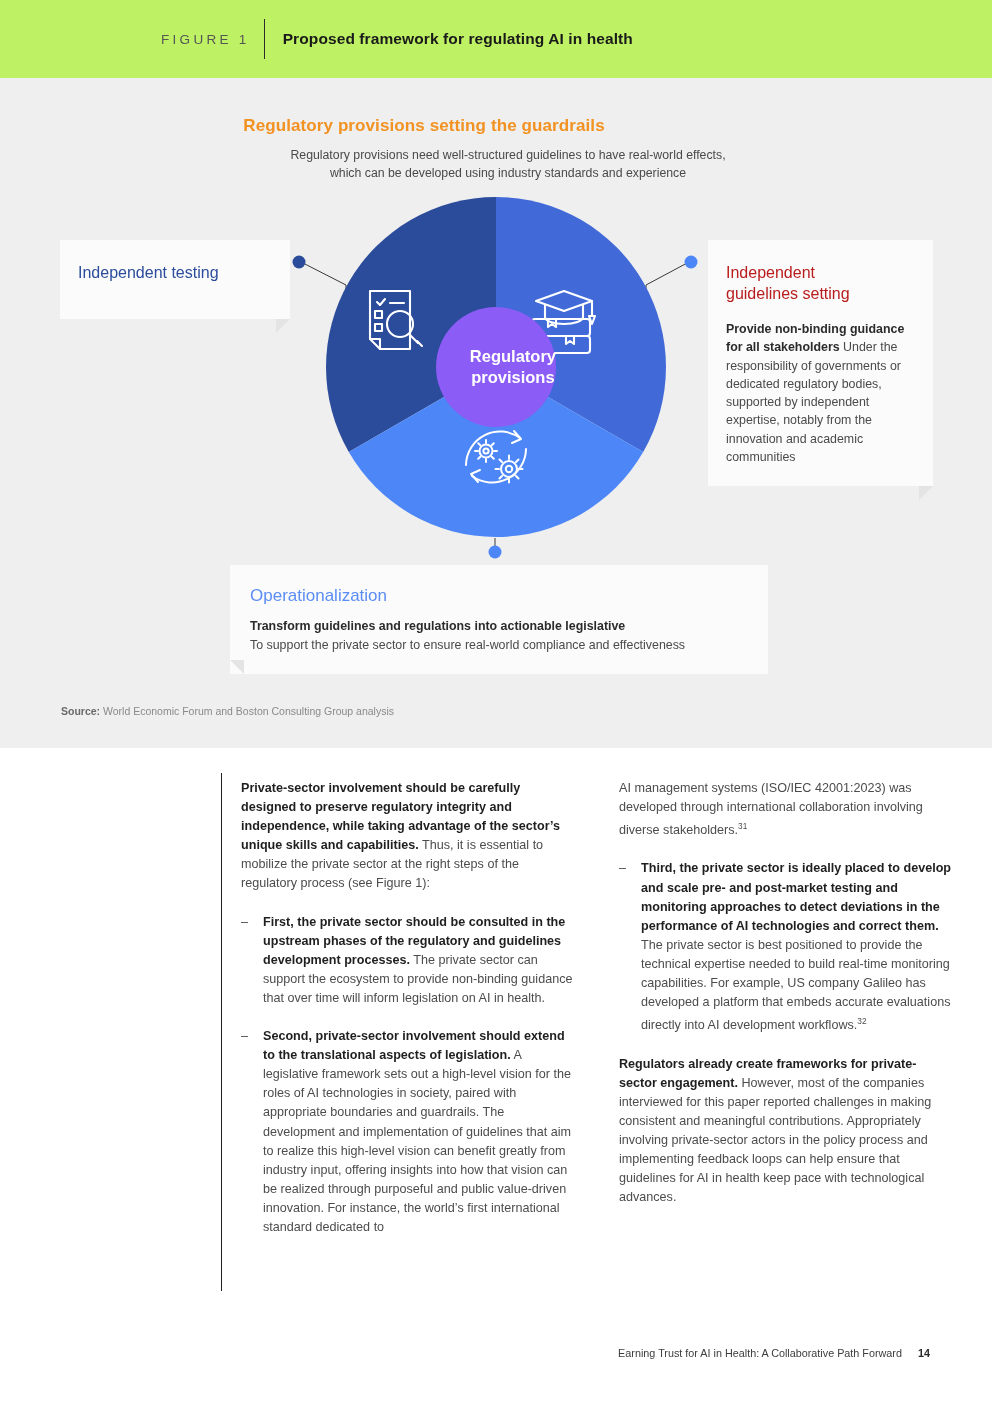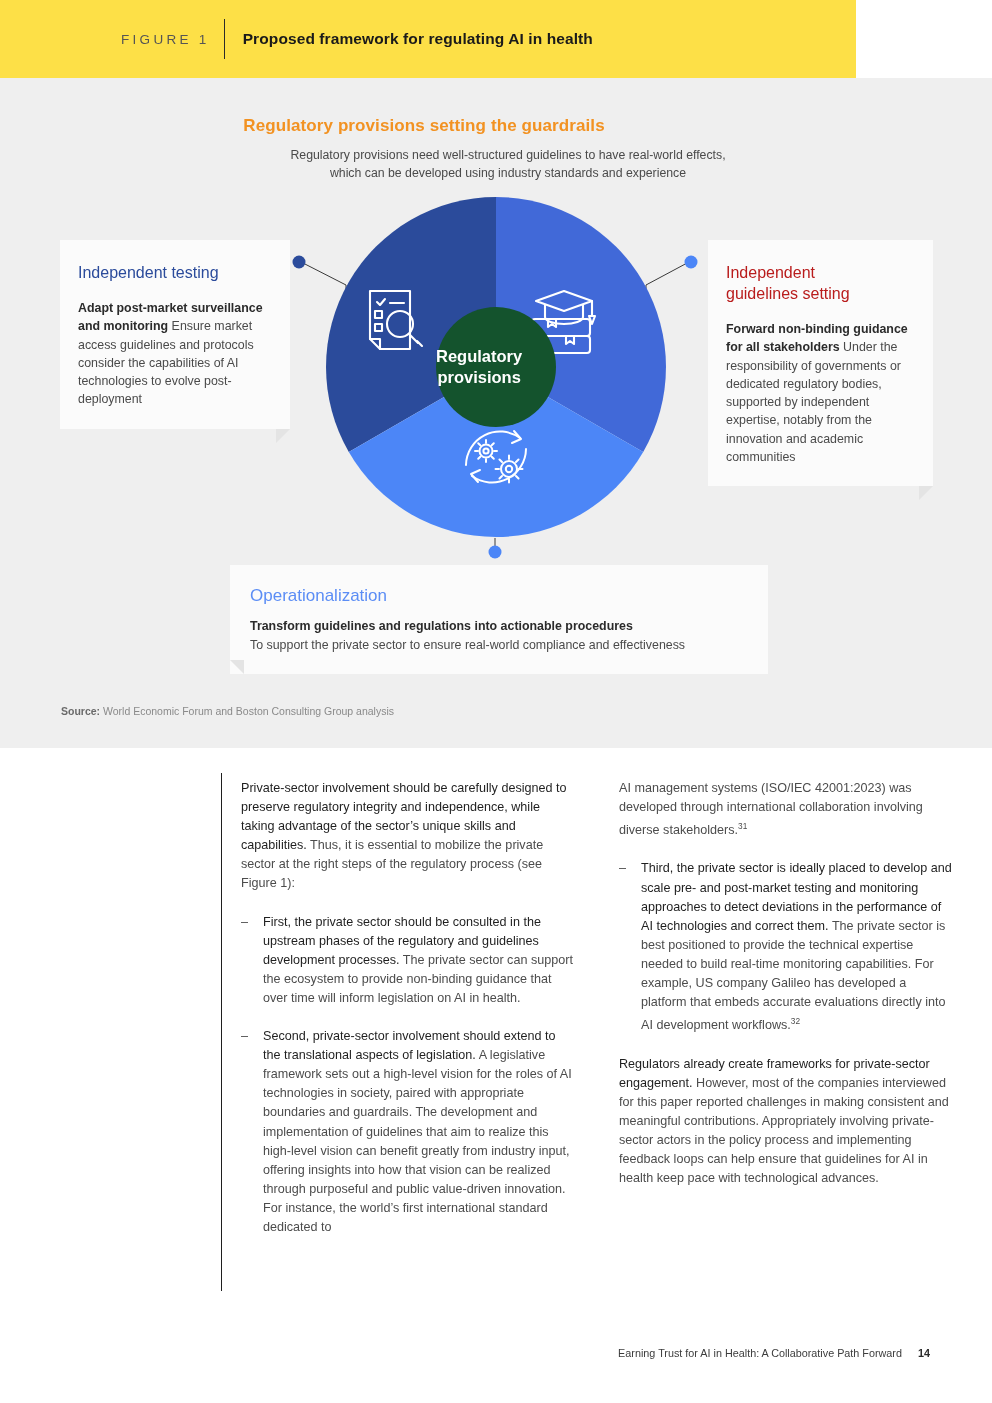--- a/index.html
+++ b/index.html
@@ -7,23 +7,23 @@
   body {
     font-family:"Liberation Sans", sans-serif;
     background:#ffffff;
     color:#3c3c3c;
     position:relative;
     overflow:hidden;
   }
 
   
   .fig-header{
-    position:absolute; left:0; top:0; width:856px; height:78px;
-    background:#fde047;
-    display:flex; align-items:center;
+    position:absolute; left:0; top:0; width:992px; height:78px;
+    background:#bef264;
+    display:flex; align-items:center;padding-left:40px;
   }
   .fig-label{
     margin-left:121px;
     font-size:13.5px; letter-spacing:3.3px; color:#555555;
     font-weight:400; white-space:nowrap;
   }
   .fig-divider{
     width:1px; height:40px; background:#2b2b2b;
     margin:0 18px 0 14px;
   }
@@ -47,22 +47,22 @@
   }
 
   
   .donut-wrap{
     position:absolute; left:326px; top:197px; width:340px; height:340px;
   }
   .donut-wrap svg{ display:block; }
 
   .core{
     position:absolute; left:436px; top:307px; width:120px; height:120px;
-    border-radius:50%; background:#14532d;
-    display:flex; align-items:center; justify-content:flex-start;
+    border-radius:50%; background:#8b5cf6;
+    display:flex; align-items:center; justify-content:flex-end;
     text-align:center;
   }
   .core-label{
     color:#ffffff; font-size:16.5px; font-weight:bold; line-height:21px;
   }
 
   
   .connectors{ position:absolute; left:0; top:78px; width:992px; height:670px; }
 
   
@@ -112,21 +112,21 @@
     background:#1f1f1f;
   }
   .col{
     position:absolute; top:779px; width:334px;
     font-size:12.6px; line-height:19.1px; color:#4c4c4c;
   }
   .col-left { left:241px; }
   .col-right{ left:619px; }
   .col p{ margin-bottom:19px; }
   .col p:last-child{ margin-bottom:16px; }
-  .col b{ color:#1f1f1f; font-weight:normal; }
+  .col b{ color:#1f1f1f; font-weight:bold; }
   .bullet{ display:flex; margin-bottom:19px; }
   .bullet .dash{ width:22px; flex:0 0 22px; color:#4c4c4c; }
   .bullet .btext{ flex:1; }
   sup{ font-size:8.3px; vertical-align:super; }
 
   .footer{
     position:absolute; right:62px; top:1347px;
     font-size:10.8px; color:#5a5a5a; white-space:nowrap;padding-left:44px;
   }
   .footer .ft-title{ color:#3c3c3c; }
@@ -220,39 +220,36 @@
 
 <div class="core">
   <div class="core-label">
     <div>Regulatory</div>
     <div>provisions</div>
   </div>
 </div>
 
 <div class="card card-left">
   <div class="card-title dark">Independent testing</div>
-  <div class="card-body">
-    <b>Adapt post-market surveillance and monitoring</b><span> Ensure market access guidelines and protocols consider the capabilities of AI technologies to evolve post-deployment</span>
-  </div>
 </div>
 
 <div class="card card-right">
   <div class="card-title mid">
     <div>Independent</div>
     <div>guidelines setting</div>
   </div>
   <div class="card-body">
-    <b>Forward non-binding guidance for all stakeholders</b><span> Under the responsibility of governments or dedicated regulatory bodies, supported by independent expertise, notably from the innovation and academic communities</span>
+    <b>Provide non-binding guidance for all stakeholders</b><span> Under the responsibility of governments or dedicated regulatory bodies, supported by independent expertise, notably from the innovation and academic communities</span>
   </div>
 </div>
 
 <div class="card card-bottom">
   <div class="card-title light">Operationalization</div>
   <div class="card-body">
-    <b>Transform guidelines and regulations into actionable procedures</b><br>
+    <b>Transform guidelines and regulations into actionable legislative</b><br>
     <span>To support the private sector to ensure real-world compliance and effectiveness</span>
   </div>
 </div>
 
 <div class="source">
   <b>Source:</b><span> World Economic Forum and Boston Consulting Group analysis</span>
 </div>
 
 <div class="body-rule"></div>
 

